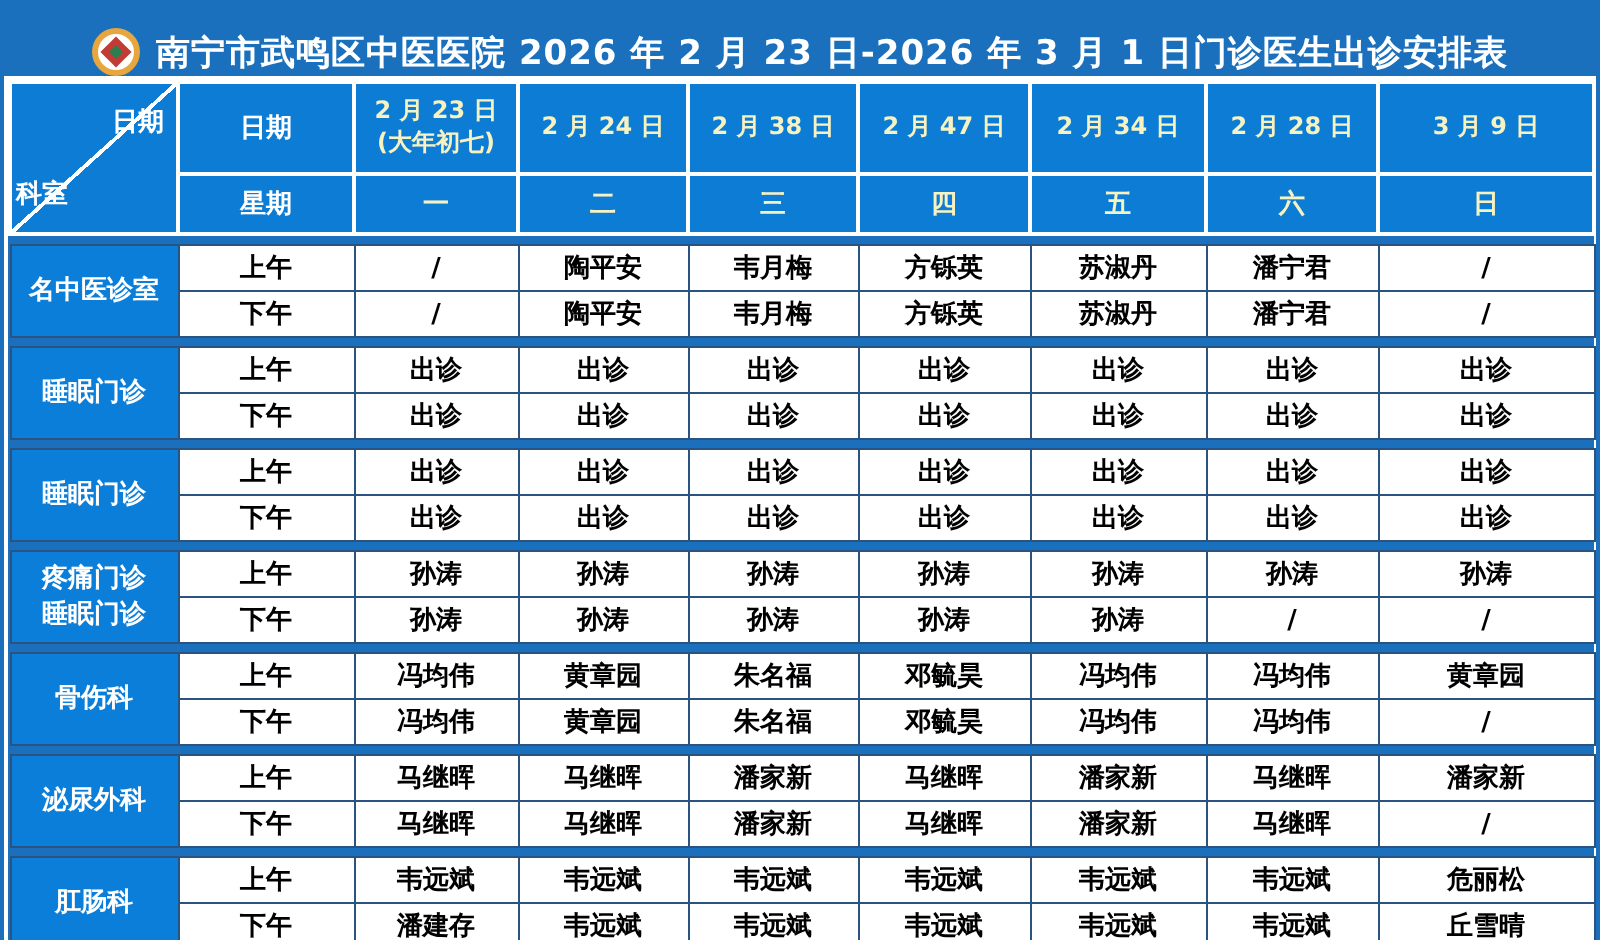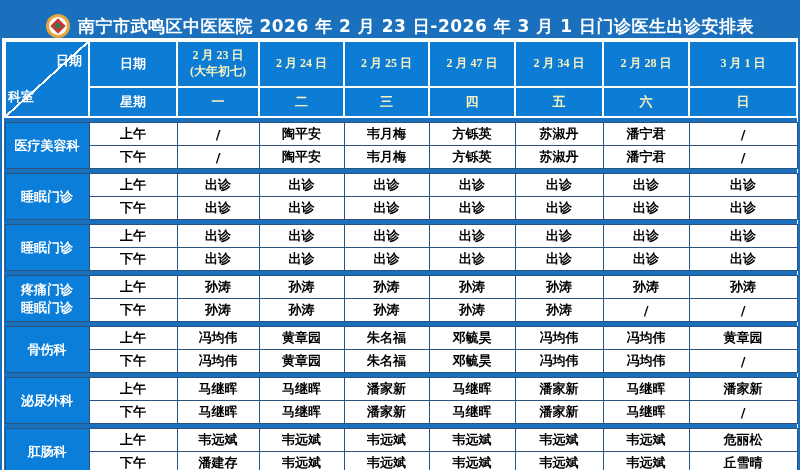--- a/index.html
+++ b/index.html
@@ -34,21 +34,21 @@
   .table-wrap{
     margin:0 2px;border:2px solid #ffffff;background:#1a70bc;
   }
   table.schedule{
     border-collapse:collapse;table-layout:fixed;width:792px;
   }
   
   td.hcell{
     background:#0d7cd4;border:2px solid #ffffff;
     color:#ffffff;text-align:center;vertical-align:middle;
-    font-size:13px;padding:1px;font-family:Liberation Serif, serif;
+    font-size:13px;padding:1px;
   }
   tr.h1 td{height:42px;}
   tr.h2 td{height:26px;text-align:center;}
   td.date-cell{color:#f7f2c2;font-size:12px;line-height:1.3;white-space:pre-line;}
   td.week-cell{color:#f7f2c2;font-size:13px;}
   td.diag{
     position:relative;padding:0;
     background-image:linear-gradient(to bottom right,
       rgba(0,0,0,0) calc(50% - 1px),#ffffff calc(50% - 1px),
       #ffffff calc(50% + 1px),rgba(0,0,0,0) calc(50% + 1px));
@@ -98,43 +98,43 @@
     <tbody id="schedule-head">
       <tr class="h1">
         <td class="hcell diag" rowspan="2">
           <span class="diag-top">日期</span>
           <span class="diag-bottom">科室</span>
         </td>
         <td class="hcell">日期</td>
         <td class="hcell date-cell">2 月 23 日
 (大年初七)</td>
         <td class="hcell date-cell">2 月 24 日</td>
-        <td class="hcell date-cell">2 月 25 日</td>
+        <td class="hcell date-cell">2 月 38 日</td>
         <td class="hcell date-cell">2 月 47 日</td>
         <td class="hcell date-cell">2 月 34 日</td>
         <td class="hcell date-cell">2 月 28 日</td>
-        <td class="hcell date-cell">3 月 1 日</td>
+        <td class="hcell date-cell">3 月 9 日</td>
       </tr>
       <tr class="h2">
         <td class="hcell">星期</td>
         <td class="hcell week-cell">一</td>
         <td class="hcell week-cell">二</td>
         <td class="hcell week-cell">三</td>
         <td class="hcell week-cell">四</td>
         <td class="hcell week-cell">五</td>
         <td class="hcell week-cell">六</td>
         <td class="hcell week-cell">日</td>
       </tr>
     </tbody>
     <tbody id="schedule-body">
         <tr class="sep">
           <td class="" colspan="9"></td>
         </tr>
         <tr>
-          <td class="dept" rowspan="2">医疗美容科</td>
+          <td class="dept" rowspan="2">名中医诊室</td>
           <td class="slot">上午</td>
           <td class="cell">/</td>
           <td class="cell">陶平安</td>
           <td class="cell">韦月梅</td>
           <td class="cell">方铄英</td>
           <td class="cell">苏淑丹</td>
           <td class="cell">潘宁君</td>
           <td class="cell">/</td>
         </tr>
         <tr>

